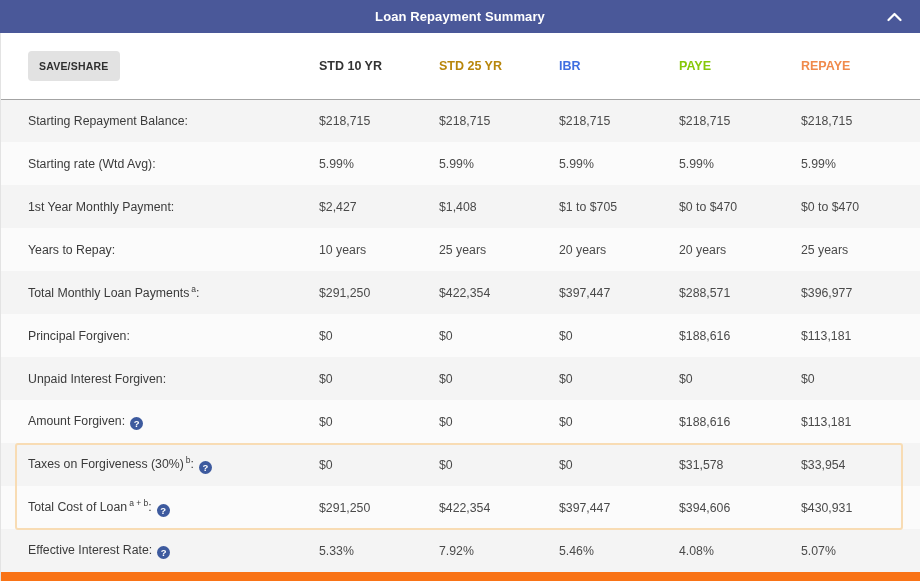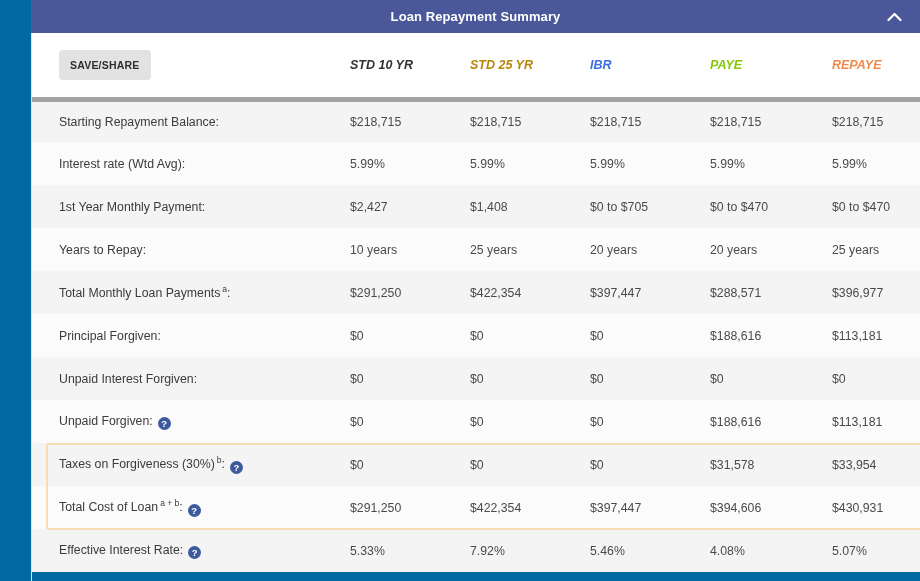--- a/index.html
+++ b/index.html
@@ -9,22 +9,21 @@
     height: 581px;
     overflow: hidden;
     background: #ffffff;
     font-family: "Liberation Sans", sans-serif;
   }
 
   #app {
     width: 920px;
     height: 581px;
     position: relative;
-    background: #0369a1;
-    padding-left: 31px;
+    background: #f97316;
   }
 
   
   .titlebar {
     height: 33px;
     background: #4a5899;
     display: flex;
     align-items: center;
     justify-content: center;
     position: relative;
@@ -69,24 +68,24 @@
 
   
   thead tr { height: 66px; }
   thead th {
     text-align: left;
     vertical-align: middle;
     font-size: 12.5px;
     font-weight: bold;
     background: #ffffff;
     padding: 0;
-    border-bottom: 5px solid #a3a3a3;
+    border-bottom: 1px solid #a3a3a3;
   }
   th.label-cell { padding-left: 27px; }
-  th.col-head   { padding-left: 0px; font-style: italic; }
+  th.col-head   { padding-left: 0px; }
 
   .saveshare {
     display: inline-block;
     background: #e2e2e2;
     color: #2f2f2f;
     font-size: 10.5px;
     font-weight: bold;
     letter-spacing: .2px;
     padding: 9px 11px 9px 11px;
     border-radius: 4px;
@@ -200,32 +199,32 @@
       <tbody id="table-body">
           <tr class="alt">
             <td class="rowlabel"><span>Starting Repayment Balance:</span></td>
             <td class="val">$218,715</td>
             <td class="val">$218,715</td>
             <td class="val">$218,715</td>
             <td class="val">$218,715</td>
             <td class="val">$218,715</td>
           </tr>
           <tr>
-            <td class="rowlabel"><span>Interest rate (Wtd Avg):</span></td>
+            <td class="rowlabel"><span>Starting rate (Wtd Avg):</span></td>
             <td class="val">5.99%</td>
             <td class="val">5.99%</td>
             <td class="val">5.99%</td>
             <td class="val">5.99%</td>
             <td class="val">5.99%</td>
           </tr>
           <tr class="alt">
             <td class="rowlabel"><span>1st Year Monthly Payment:</span></td>
             <td class="val">$2,427</td>
             <td class="val">$1,408</td>
-            <td class="val">$0 to $705</td>
+            <td class="val">$1 to $705</td>
             <td class="val">$0 to $470</td>
             <td class="val">$0 to $470</td>
           </tr>
           <tr>
             <td class="rowlabel"><span>Years to Repay:</span></td>
             <td class="val">10 years</td>
             <td class="val">25 years</td>
             <td class="val">20 years</td>
             <td class="val">20 years</td>
             <td class="val">25 years</td>
@@ -248,21 +247,21 @@
           </tr>
           <tr class="alt">
             <td class="rowlabel"><span>Unpaid Interest Forgiven:</span></td>
             <td class="val">$0</td>
             <td class="val">$0</td>
             <td class="val">$0</td>
             <td class="val">$0</td>
             <td class="val">$0</td>
           </tr>
           <tr>
-            <td class="rowlabel"><span>Unpaid Forgiven:</span><span class="help-icon">?</span></td>
+            <td class="rowlabel"><span>Amount Forgiven:</span><span class="help-icon">?</span></td>
             <td class="val">$0</td>
             <td class="val">$0</td>
             <td class="val">$0</td>
             <td class="val">$188,616</td>
             <td class="val">$113,181</td>
           </tr>
           <tr class="alt">
             <td class="rowlabel"><span>Taxes on Forgiveness (30%)</span><sup class="marker">b</sup><span>:</span><span class="help-icon">?</span></td>
             <td class="val">$0</td>
             <td class="val">$0</td>

